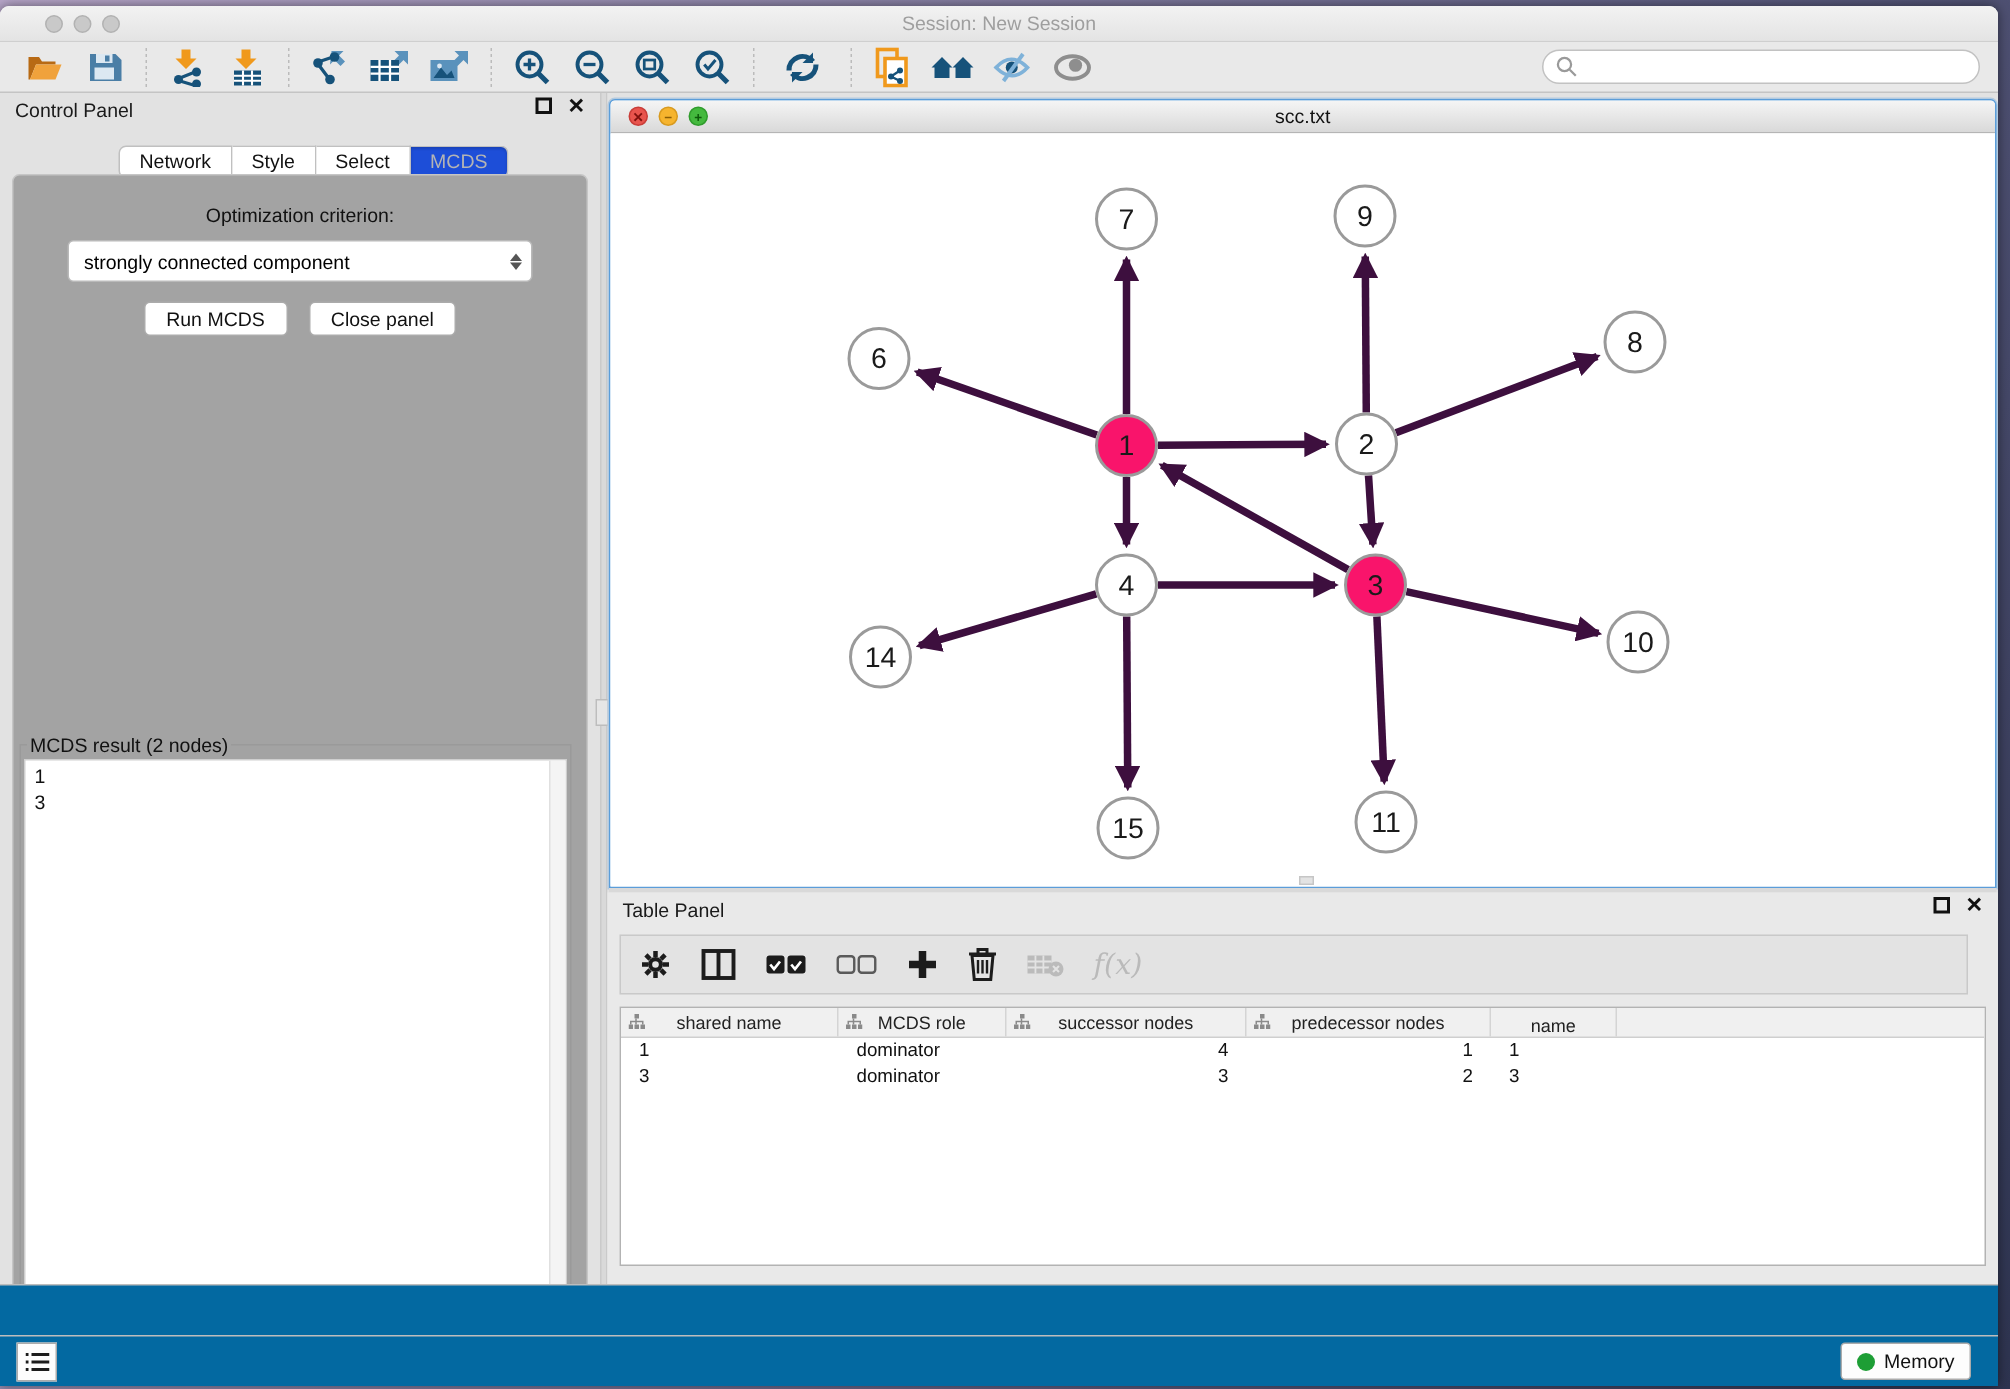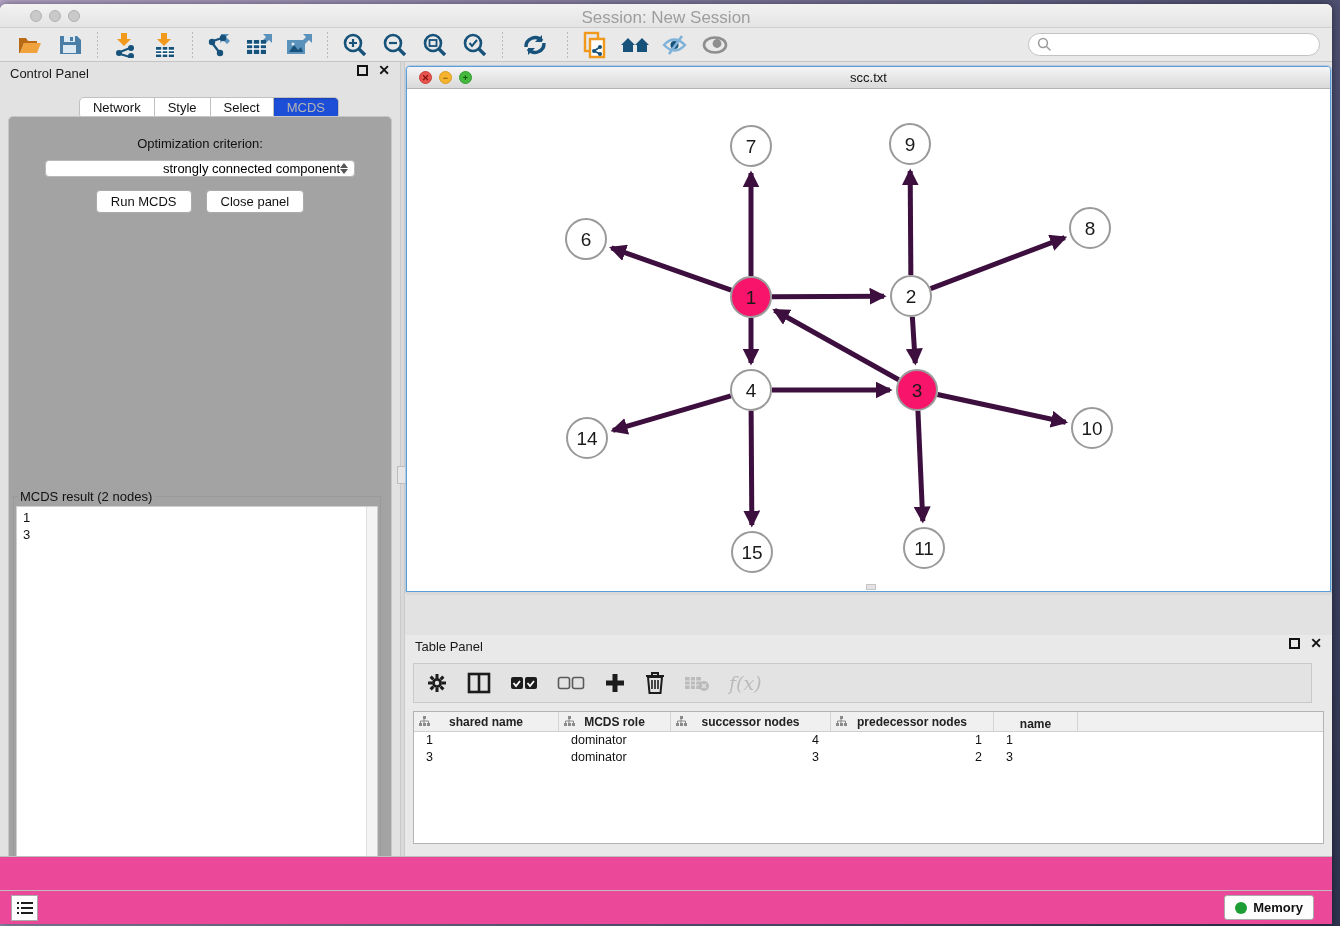--- a/index.html
+++ b/index.html
@@ -11,21 +11,21 @@
     background:#ececec; border-radius:6px 6px 0 0; box-shadow:0 0 8px rgba(0,0,0,.5); }
 
   
   .titlebar { position:absolute; left:0; top:0; right:0; height:24px;
     background:linear-gradient(#f2f2f2,#e4e4e4); border-bottom:1px solid #cfcfcf;
     border-radius:6px 6px 0 0; }
   .traffic { position:absolute; top:6px; width:12px; height:12px; border-radius:50%;
     background:#c9c9c9; border:1px solid #b2b2b2; }
   .titlebar .t1{left:30px}.titlebar .t2{left:49px}.titlebar .t3{left:68px}
   .win-title { position:absolute; left:0; right:0; top:4px; text-align:center;
-    font-size:17px; color:#9e9e9e; }
+    font-size:13px; color:#9e9e9e; }
 
   
   .toolbar { position:absolute; left:0; top:24px; right:0; height:34px;
     background:#e9e9e9; border-bottom:1px solid #c4c4c4;
     display:flex; align-items:center; padding-left:10px; }
   .tb-icon { width:30px; height:28px; display:flex; align-items:center; justify-content:center;
     margin:0 5px; cursor:pointer; }
   .tb-sep { width:1px; height:26px; margin:0 7px;
     background:repeating-linear-gradient(#bbb 0 2px, transparent 2px 4px); }
   .search-wrap { position:absolute; right:12px; top:5px; width:292px; height:23px;
@@ -56,23 +56,23 @@
     border-left-width:0; cursor:pointer; color:#111; white-space:nowrap; }
   .tab:first-child { border-left-width:1px; border-radius:5px 0 0 5px; }
   .tab:last-child { border-radius:0 5px 5px 0; }
   .tab.active { background:#1d4ed8; color:#b4b4b4; box-shadow:inset 0 1px 2px rgba(0,0,0,.18); }
 
   
   .cp-tabs { margin-top:13px; }
   .cp-content { position:absolute; left:8px; right:8px; top:54px; bottom:4px;
     background:#a3a3a3; border:1px solid #c6c6c6; border-radius:5px; }
   .opt-label { text-align:center; margin-top:19px; font-size:13px; color:#111; }
-  .select-box { margin:9px auto 0; width:310px; height:17px; background:#fff;
+  .select-box { margin:9px auto 0; width:310px; height:28px; background:#fff;
     border:1px solid #b9b9b9; border-radius:4px; display:flex; align-items:center;
-    padding:0 6px 0 0; font-size:13px; cursor:pointer;text-align:right; }
+    padding:0 6px 0 10px; font-size:13px; cursor:pointer; }
   .select-box .sel-text { flex:1; }
   .stepper { display:flex; flex-direction:column; align-items:center; gap:1px; }
   .stepper i { width:0; height:0; border-left:4px solid transparent; border-right:4px solid transparent; }
   .stepper .up { border-bottom:5px solid #555; }
   .stepper .down { border-top:5px solid #555; }
   .btn-row { display:flex; justify-content:center; gap:14px; margin-top:13px; }
   .push-btn { background:#fff; border:1px solid #ababab; border-radius:4px; font-size:13px;
     padding:3px 14px; cursor:pointer; color:#111; }
   fieldset.result-group { position:absolute; left:4px; right:10px; top:372px; bottom:12px;
     border:1px solid #9a9a9a; padding:0; }
@@ -93,41 +93,41 @@
     font-size:9px; font-weight:bold; text-align:center; line-height:13px; cursor:pointer; }
   .tl.red   { left:12px; background:#e8544d; border:1px solid #c93d38; color:#7e100d; }
   .tl.yel   { left:32px; background:#f6b42e; border:1px solid #d89a1e; color:#8a5d05; }
   .tl.grn   { left:52px; background:#44b93e; border:1px solid #2f9c2c; color:#0c5a0a; }
   .net-canvas { position:absolute; left:0; right:0; top:22px; bottom:0; background:#fff; overflow:hidden; }
   .h-splitter { position:absolute; left:1px; right:1px; top:530px; height:3px; background:#d9d9d9; cursor:row-resize; }
   .canvas-grip { position:absolute; left:459px; bottom:1px; width:10px; height:6px;
     background:#e3e3e3; border:1px solid #c6c6c6; }
 
   
-  .table-panel { position:absolute; left:0; right:0; top:533px; bottom:0; background:#e9e9e9;margin-top:40px; }
+  .table-panel { position:absolute; left:0; right:0; top:533px; bottom:0; background:#e9e9e9; }
   .tp-toolbar { position:absolute; left:8px; right:20px; top:28px; height:40px;
     background:#e3e3e3; border:1px solid #c9c9c9; display:flex; align-items:center; padding-left:12px; }
   .tp-icon { height:28px; display:flex; align-items:center; justify-content:center;
     margin-right:19px; cursor:pointer; }
   .tp-icon.disabled { cursor:default; opacity:.55; }
   .fx-label { font-family:"DejaVu Serif", serif; font-style:italic; font-size:19px; color:#9a9a9a; }
   .tp-table { position:absolute; left:8px; right:8px; top:76px; bottom:46px; background:#fff;
     border:1px solid #b3b3b3; overflow:hidden; }
   .thead { display:flex; height:20px; background:#f0f0f0; border-bottom:1px solid #cfcfcf; }
   .th { position:relative; border-right:1px solid #d4d4d4; font-size:12px; color:#222;
-    display:flex; align-items:center; justify-content:center; cursor:pointer;font-weight:bold; }
+    display:flex; align-items:center; justify-content:center; cursor:pointer; }
   .th .tree-ic { position:absolute; left:5px; top:4px; }
   .trow { display:flex; height:17px; font-size:12.5px; color:#111; }
   .td { overflow:hidden; white-space:nowrap; padding-top:1px; cursor:text; }
   .td.l { text-align:left; } .td.r { text-align:right; }
   .tp-tabs { position:absolute; left:0; right:0; bottom:9px; display:flex; justify-content:center; }
 
   
-  .status-bar { position:absolute; left:0; right:0; bottom:0; height:34px; background:#ec4899;
-    border-top:1px solid #bdbdbd;font-weight:bold; }
+  .status-bar { position:absolute; left:0; right:0; bottom:0; height:34px; background:#0369a1;
+    border-top:1px solid #bdbdbd; }
   .list-btn { position:absolute; left:11px; top:4px; width:27px; height:26px; background:#fdfdfd;
     border:1px solid #ababab; display:flex; align-items:center; justify-content:center; cursor:pointer; }
   .memory-btn { position:absolute; right:18px; top:4px; height:25px; background:#fdfdfd;
     border:1px solid #ababab; border-radius:3px; display:flex; align-items:center;
     padding:0 10px; gap:6px; font-size:13px; cursor:pointer; color:#111; }
   .mem-dot { width:12px; height:12px; border-radius:50%; background:#1d9e35; }
 </style>
 </head>
 <body>
 

